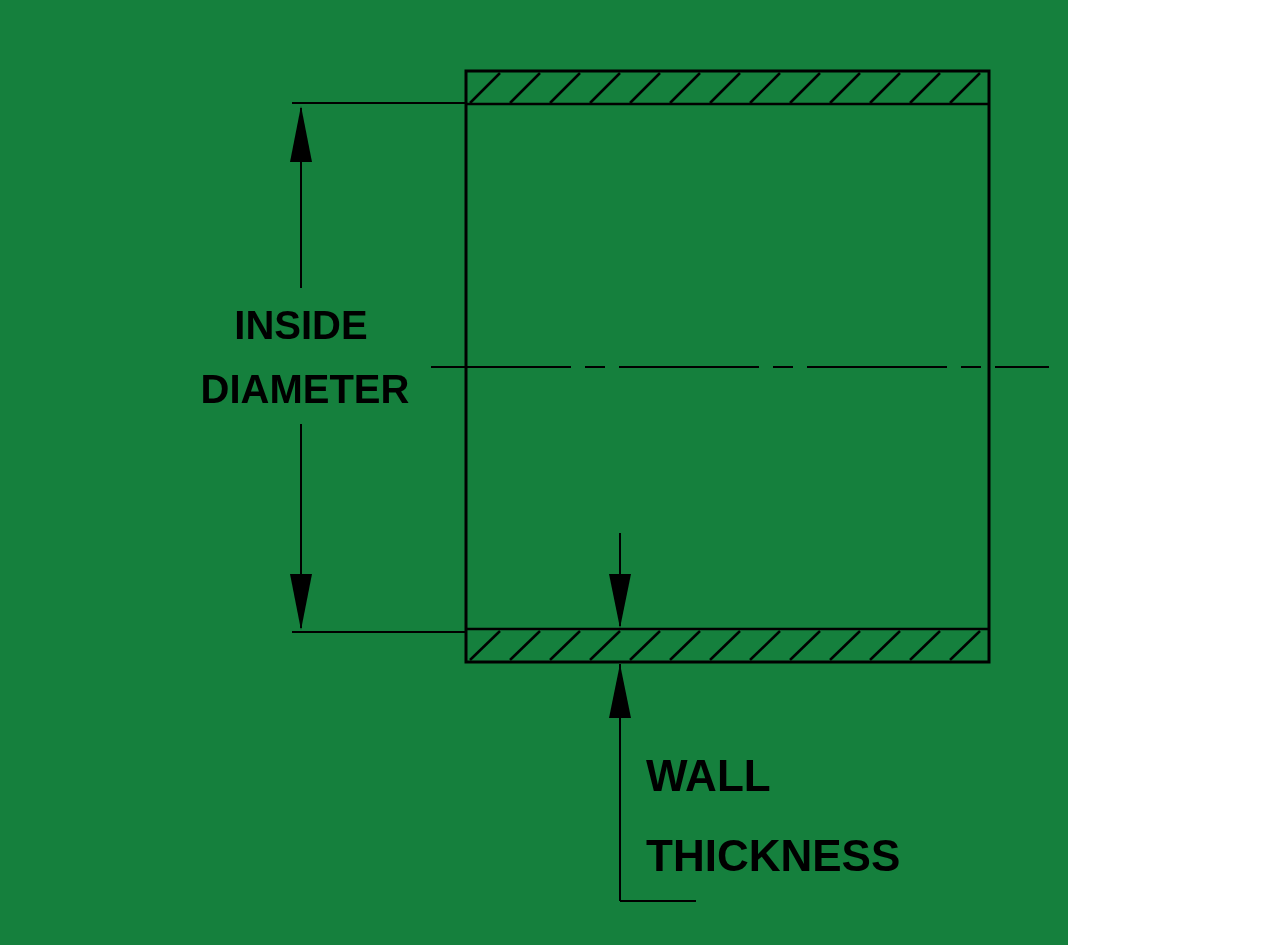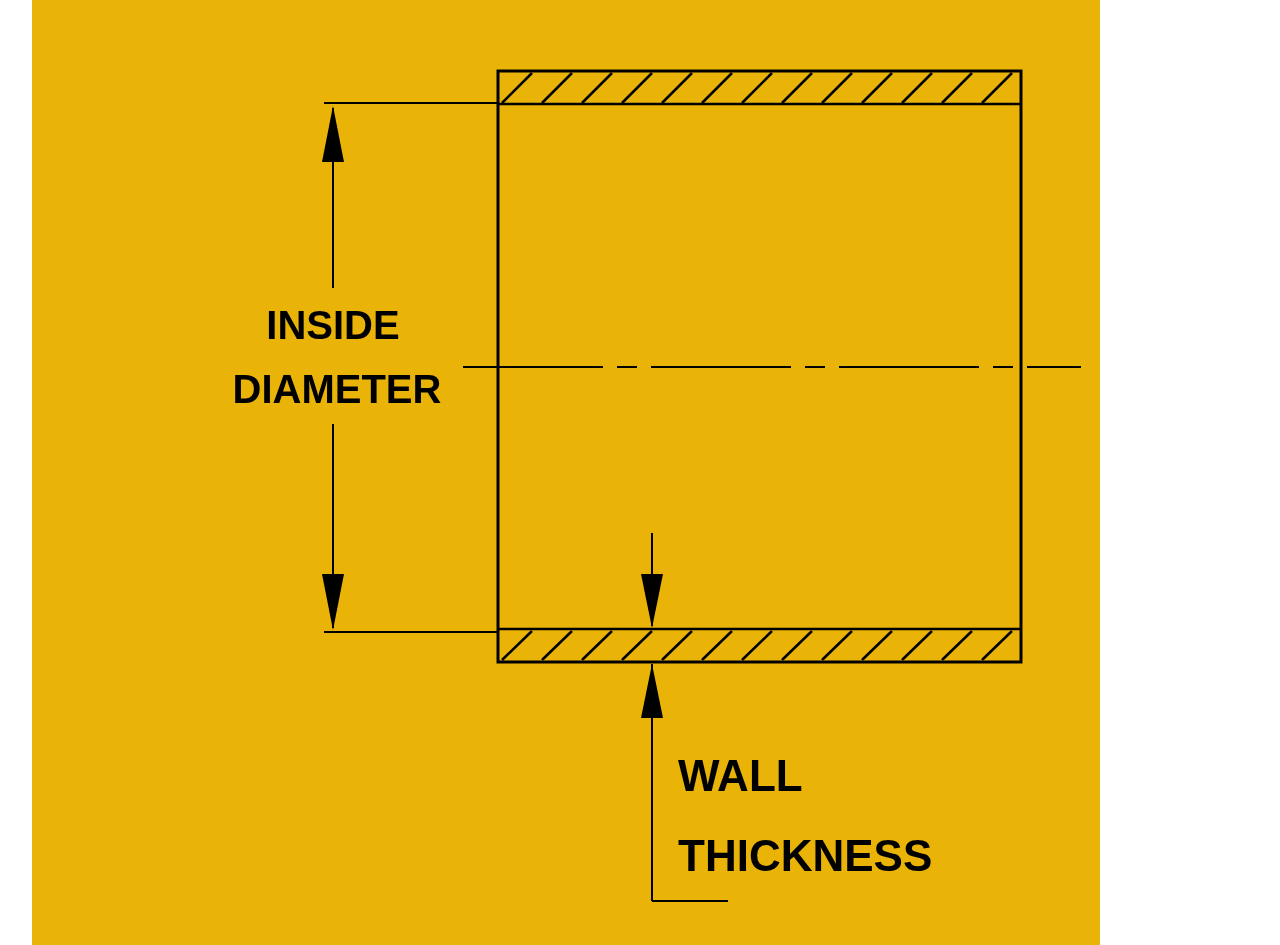--- a/index.html
+++ b/index.html
@@ -8,22 +8,21 @@
     background: #ffffff;
     width: 1280px;
     height: 945px;
     overflow: hidden;
     font-family: "Liberation Sans", sans-serif;
   }
   .stage {
     position: relative;
     width: 1068px;
     height: 945px;
-    background: #eab308;
-    margin-left: 32px;
+    background: #15803d;
   }
   svg { display: block; }
   .stroke {
     stroke: #000000;
     fill: none;
   }
   .fill-black {
     fill: #000000;
     stroke: none;
   }

